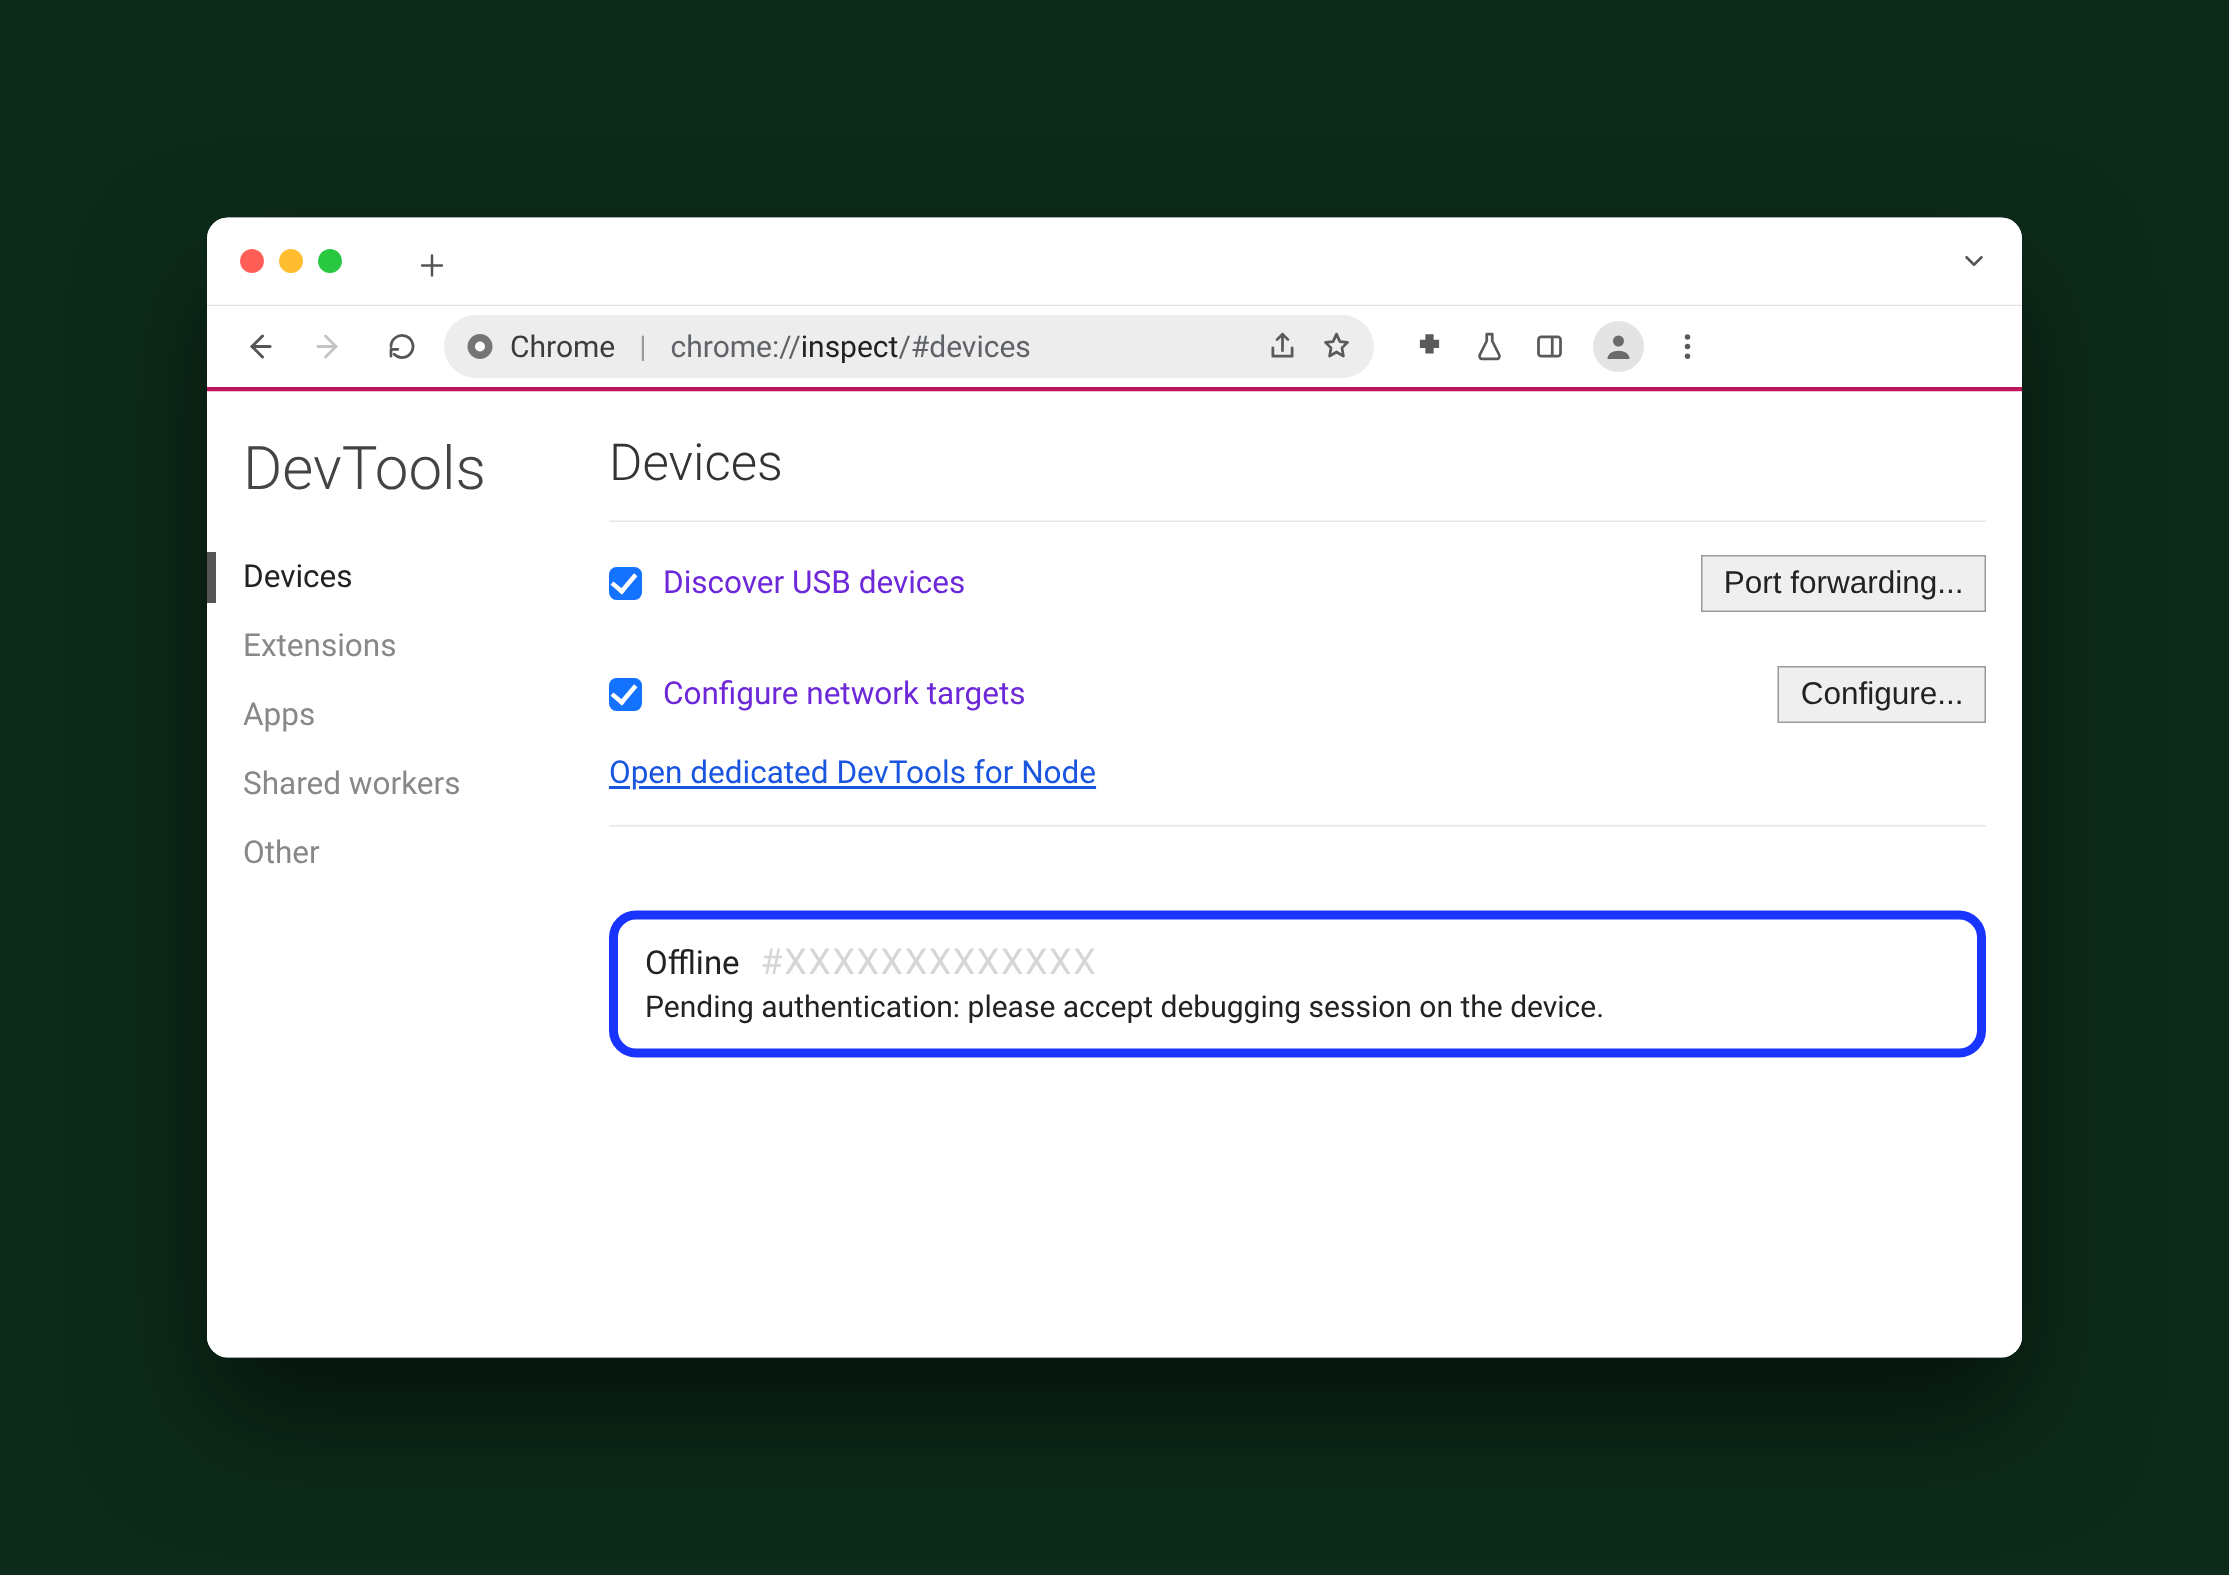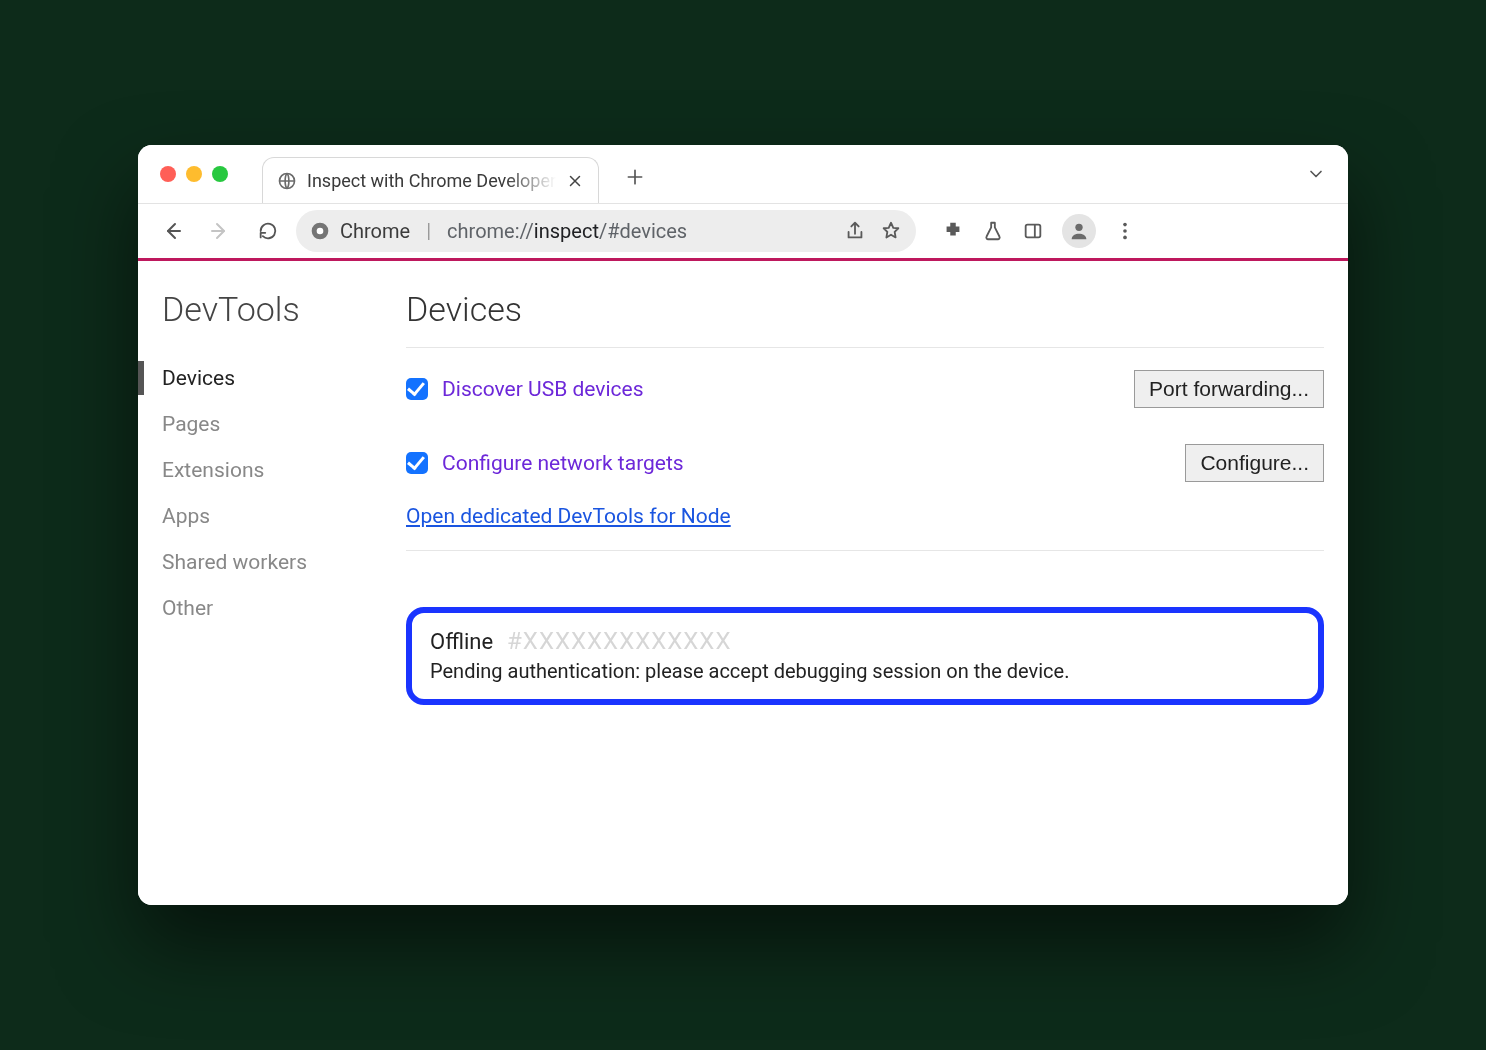--- a/index.html
+++ b/index.html
@@ -100,21 +100,21 @@
   .ticon { width: 22px; height: 22px; color: #5a5a5a; }
   .toolbar-right { display:flex; align-items:center; gap: 18px; margin-left: 18px; }
   .avatar { width: 34px; height: 34px; border-radius: 50%; background: #e4e4e4; display:flex; align-items:center; justify-content:center; }
   
   .content { flex:1; display:flex; background:#fff; }
   .sidebar {
     width: 250px;
     padding: 28px 0 0 16px;
   }
   .brand {
-    font-size: 34px;
+    font-size: 40px;
     color: #444;
     font-weight: 300;
     padding-left: 8px;
     margin-bottom: 26px;
   }
   .navlist { list-style:none; }
   .navlist li {
     font-size: 21px;
     color: #888;
     padding: 11px 0 11px 8px;
@@ -193,30 +193,20 @@
 </head>
 <body>
 
 <div class="window">
 
   <div class="tabstrip">
     <div class="traffic">
       <div class="dot red"></div>
       <div class="dot yellow"></div>
       <div class="dot green"></div>
-    </div>
-    <div class="tab">
-      <svg class="favicon" viewBox="0 0 24 24">
-          <circle cx="12" cy="12" r="9" fill="none" stroke="currentColor" stroke-width="2"></circle>
-          <path d="M3 12h18M12 3c3 3 3 15 0 18M12 3c-3 3-3 15 0 18" fill="none" stroke="currentColor" stroke-width="2"></path>
-        </svg>
-      <span class="tab-title">Inspect with Chrome Developer</span>
-      <svg class="tab-close" viewBox="0 0 24 24">
-          <path d="M6 6l12 12M18 6L6 18" stroke="currentColor" stroke-width="2" stroke-linecap="round"></path>
-        </svg>
     </div>
     <svg class="newtab" viewBox="0 0 24 24">
         <path d="M12 4v16M4 12h16" stroke="currentColor" stroke-width="2" stroke-linecap="round"></path>
       </svg>
     <div class="spacer"></div>
     <svg class="tabs-caret" viewBox="0 0 24 24">
         <path d="M6 9l6 6 6-6" fill="none" stroke="currentColor" stroke-width="2" stroke-linecap="round" stroke-linejoin="round"></path>
       </svg>
   </div>
 
@@ -282,21 +272,20 @@
           <circle cx="12" cy="19" r="2" fill="currentColor"></circle>
         </svg>
     </div>
   </div>
 
   <div class="content">
     <aside class="sidebar">
       <div class="brand">DevTools</div>
       <ul class="navlist">
         <li class="active">Devices</li>
-        <li>Pages</li>
         <li>Extensions</li>
         <li>Apps</li>
         <li>Shared workers</li>
         <li>Other</li>
       </ul>
     </aside>
 
     <section class="main">
       <h1 class="page-title">Devices</h1>
 

